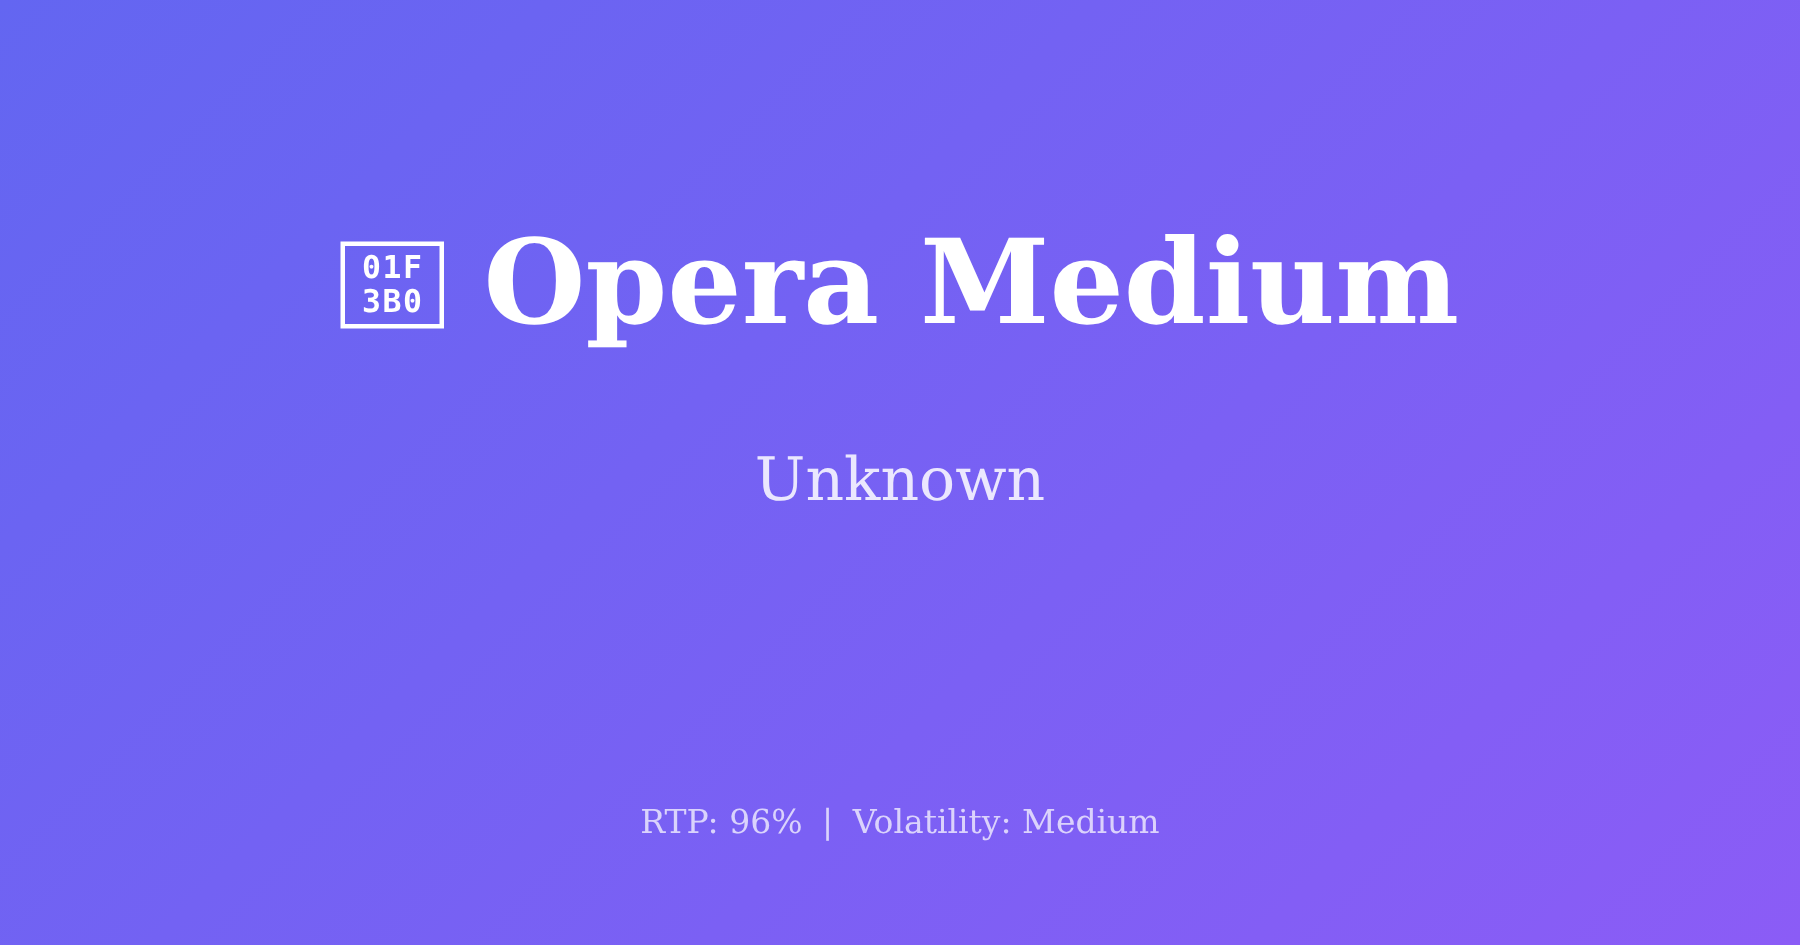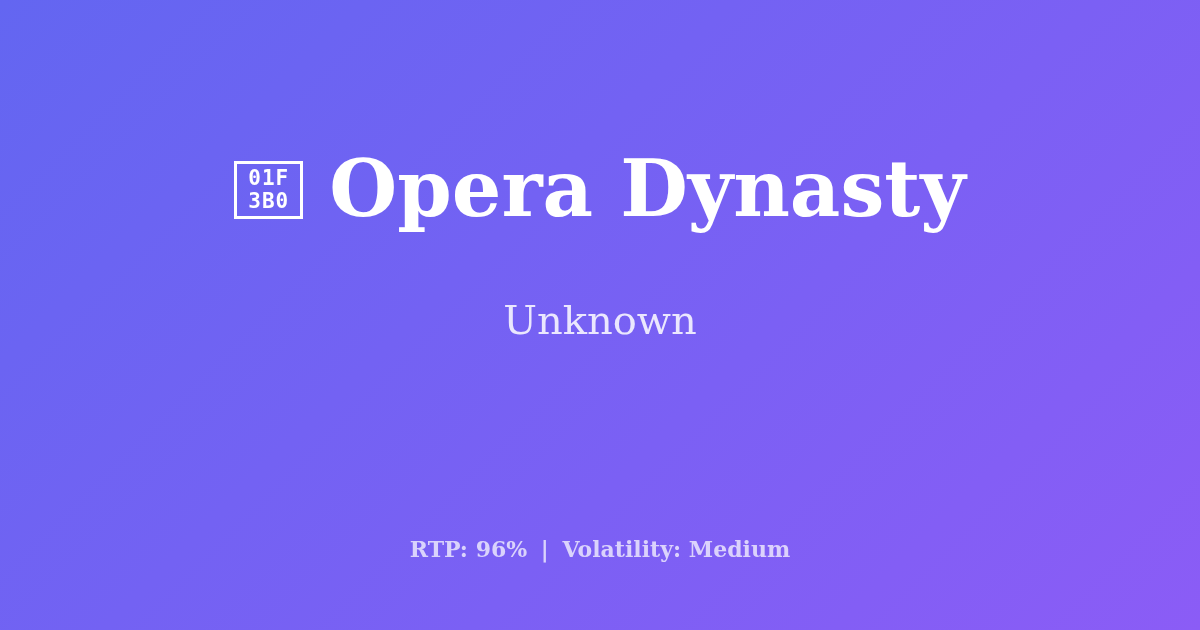--- a/index.html
+++ b/index.html
@@ -97,21 +97,21 @@
   }
 
   
   .footer-meta {
     position: absolute;
     left: 0;
     right: 0;
     bottom: 66px;
     text-align: center;
     font-family: "DejaVu Serif", "Liberation Serif", serif;
-    font-weight: bold;
+    font-weight: normal;
     font-size: 22px;
     line-height: 1.3;
     color: rgba(255, 255, 255, 0.72);
     white-space: nowrap;
   }
   .footer-sep {
     padding: 0 6px;
   }
 </style>
 </head>
@@ -121,21 +121,21 @@
 
   <div class="hero">
 
     <div class="title-row">
 
       <span class="tofu">
         <span class="tofu-line">01F</span>
         <span class="tofu-line">3B0</span>
       </span>
 
-      <h1 class="title-text" style="margin:0;">Opera Dynasty</h1>
+      <h1 class="title-text" style="margin:0;">Opera Medium</h1>
     </div>
 
     <div class="subtitle">Unknown</div>
   </div>
 
   <div class="footer-meta">
     <span>RTP:</span>
     <span>96%</span>
     <span class="footer-sep">|</span>
     <span>Volatility:</span>

